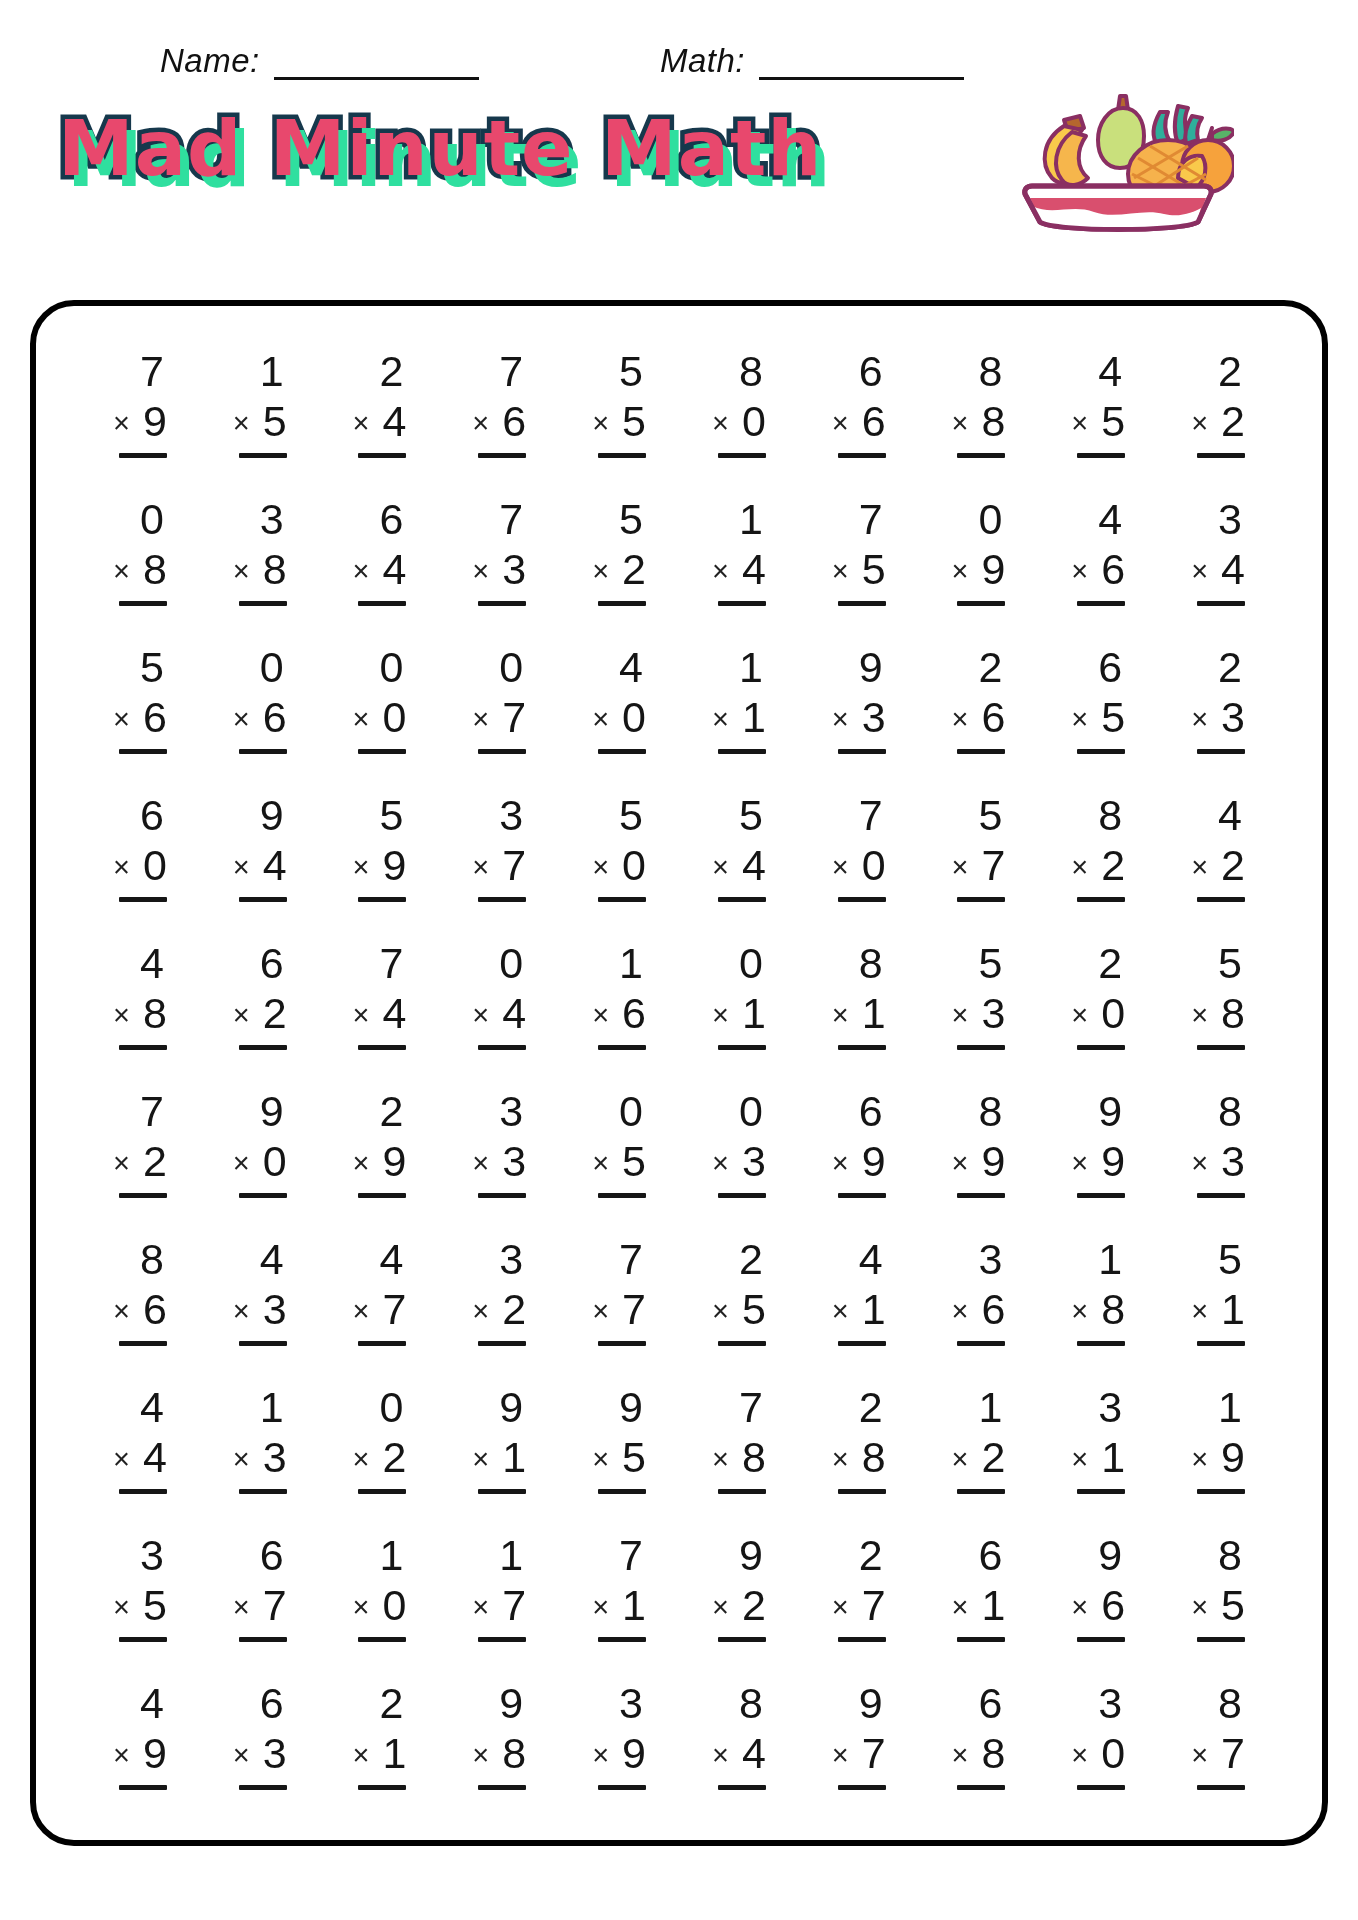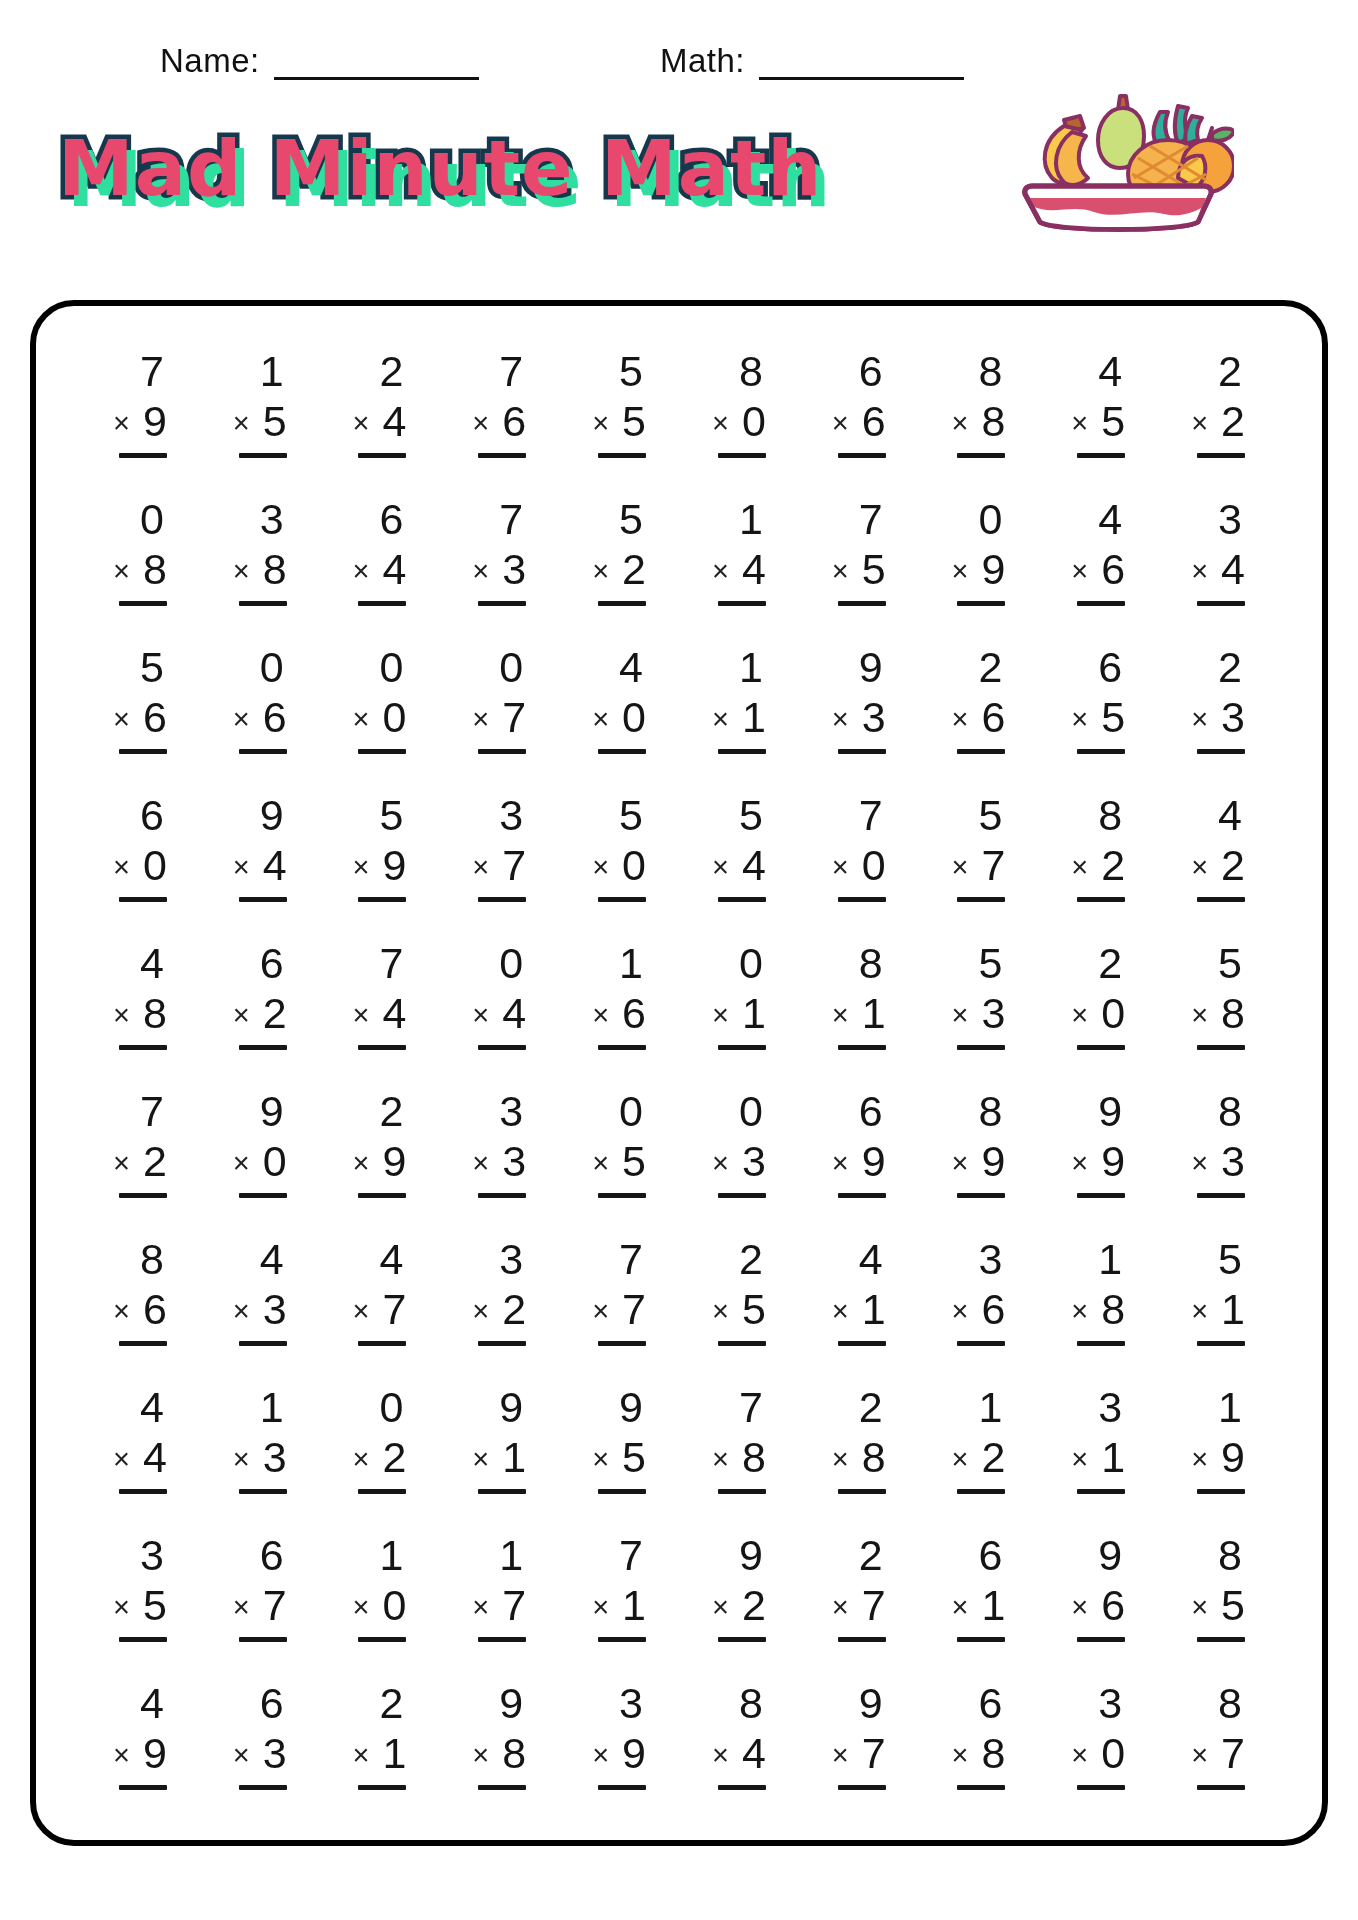--- a/index.html
+++ b/index.html
@@ -12,35 +12,35 @@
   }
   *{margin:0;padding:0;box-sizing:border-box;}
   html,body{background:#ffffff;}
   body{
     width:1358px;height:1920px;position:relative;
     font-family:"Liberation Sans","DejaVu Sans",sans-serif;
     color:var(--ink);overflow:hidden;
   }
   
   .header-row{
-    position:absolute;top:42px;left:0;width:1168px;height:50px;
+    position:absolute;top:42px;left:0;width:1168px;height:50px;font-style:italic;
   }
   .field{
     position:absolute;display:flex;align-items:flex-end;
     font-size:33px;font-weight:400;letter-spacing:.5px;color:#111;
   }
   .field-name{left:160px;top:0;}
   .field-date{left:660px;top:0;}
   .write-line{
     display:inline-block;width:205px;border-bottom:3px solid #111;
     margin-left:14px;height:38px;
   }
   
   .title{
-    position:absolute;left:58px;top:124px;width:700px;
+    position:absolute;left:58px;top:104px;width:700px;
     font-family:"DejaVu Sans","Liberation Sans",sans-serif;
     font-size:76px;font-weight:800;letter-spacing:1px;
     color:var(--title-fill);
     -webkit-text-stroke:9px var(--title-outline);
     paint-order:stroke fill;
     text-shadow:9px 11px 0 var(--title-shadow);
     white-space:nowrap;
   }
   
   .fruit-bowl{position:absolute;left:1002px;top:82px;width:232px;height:152px;}

